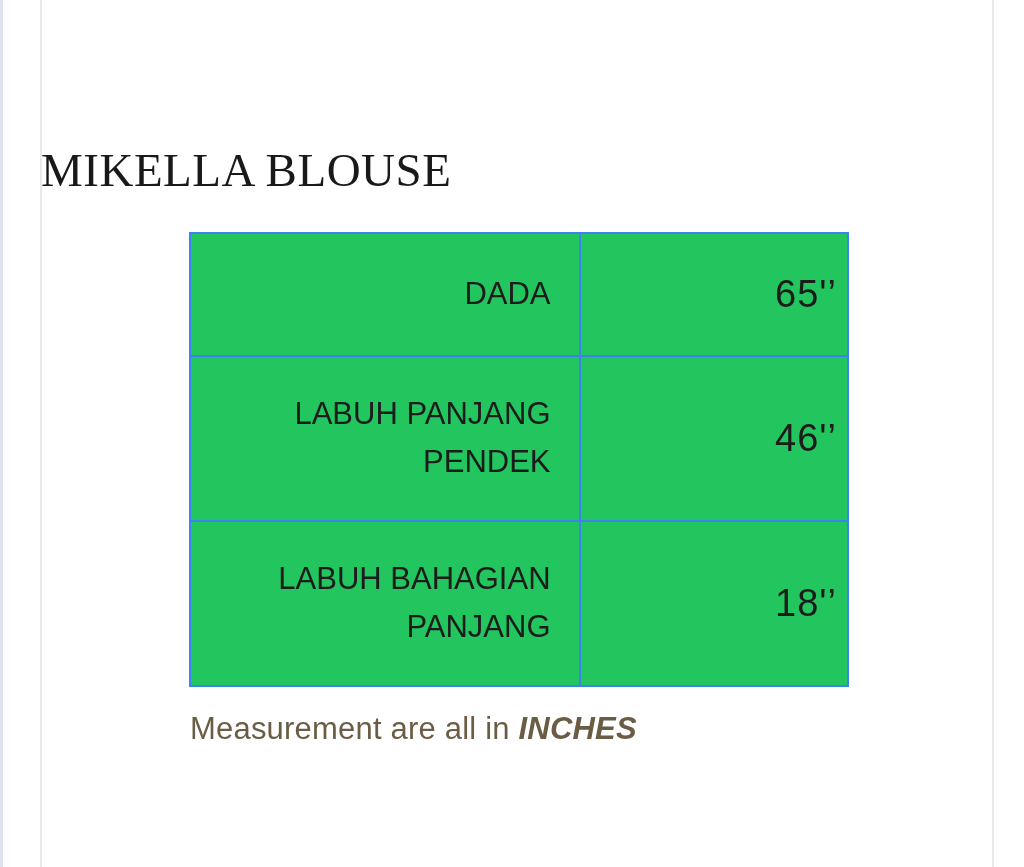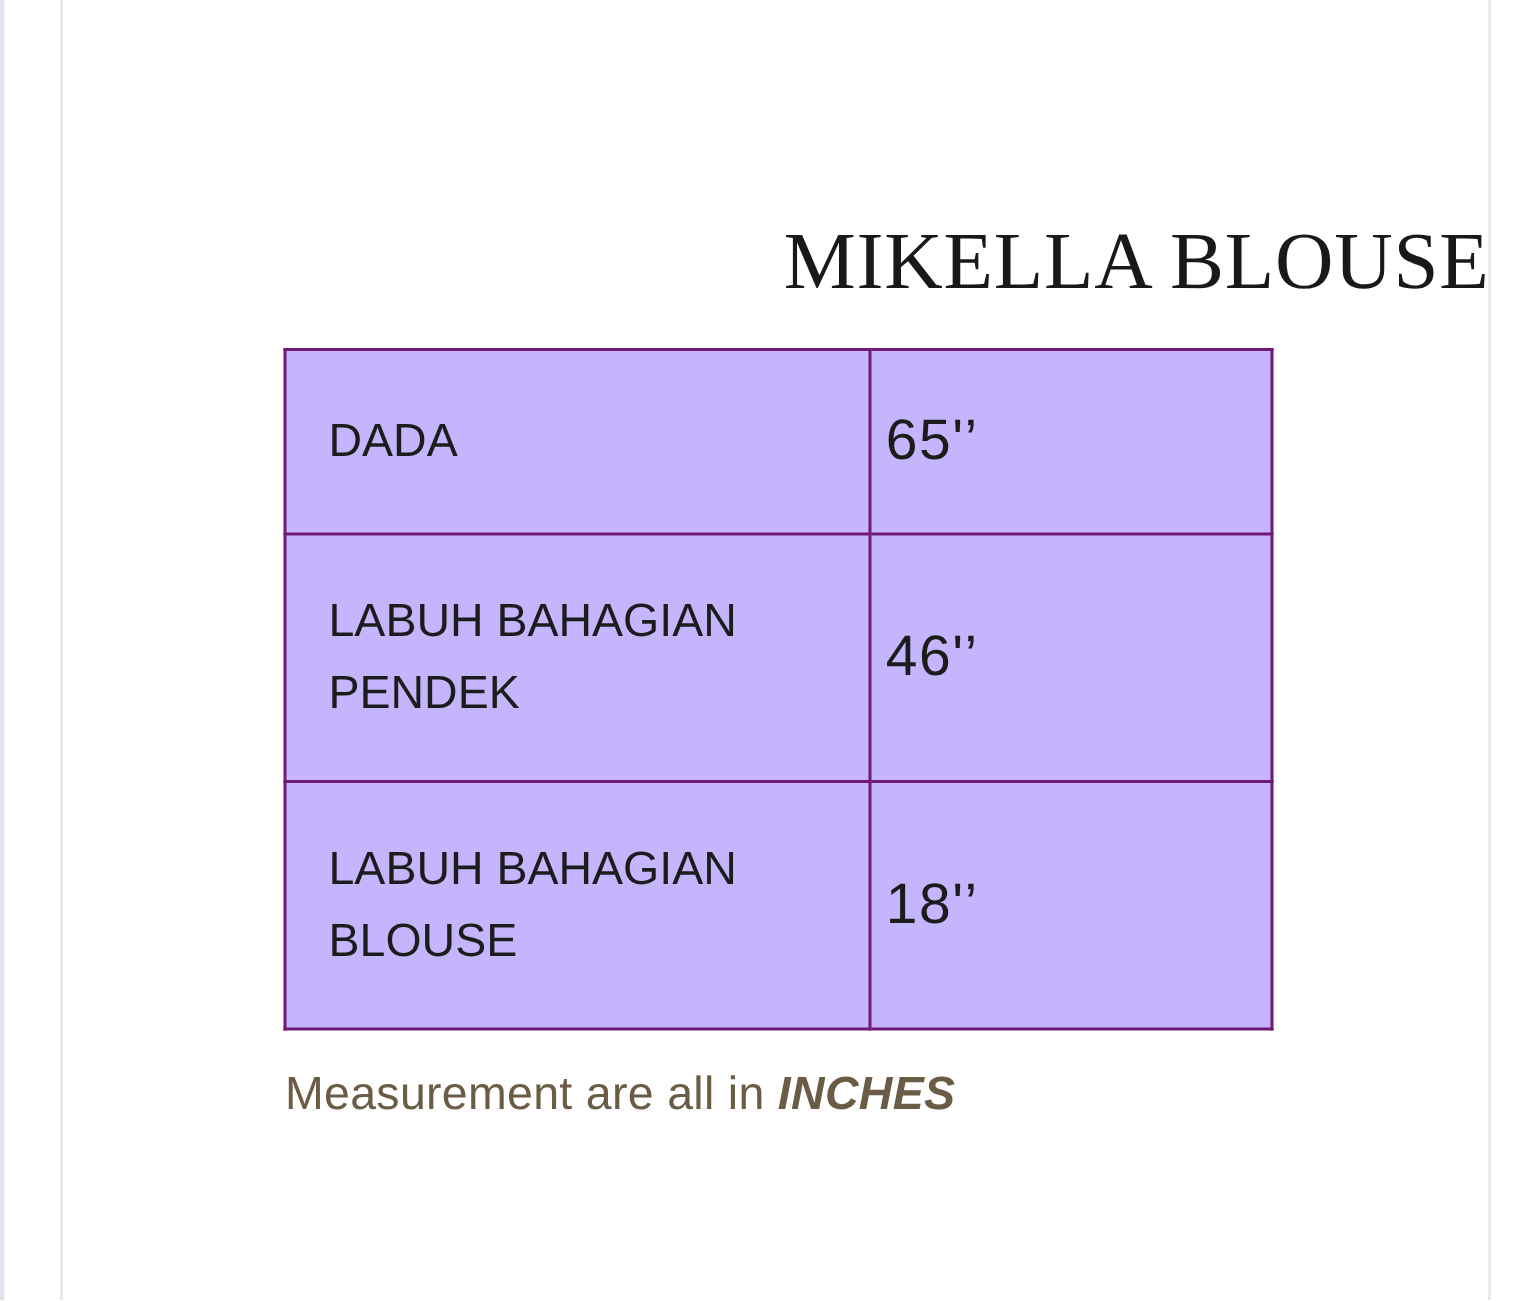--- a/index.html
+++ b/index.html
@@ -28,44 +28,44 @@
     background: #e9e9ec;
   }
   .vline.left  { left: 40px; }
   .vline.right { left: 992px; }
 
   .page-title {
     position: absolute;
     left: 41px;
     top: 143px;
     width: 952px;
-    text-align: right;
+    text-align: left;
     font-family: "Liberation Serif", serif;
     font-weight: 500;
-    font-size: 54px;
+    font-size: 47px;
     letter-spacing: 0.5px;
     color: #191919;
     white-space: nowrap;
   }
 
   table.size-chart {
     position: absolute;
     left: 189px;
     top: 232px;
     width: 660px;
     height: 455px;
     border-collapse: collapse;
     table-layout: fixed;
   }
   table.size-chart td {
-    border: 2px solid #701a75;
+    border: 2px solid #3b82f6;
     vertical-align: middle;
-    text-align: left;
+    text-align: right;
     color: #1c1c1c;
-    background: #c4b5fd;
+    background: #22c55e;
   }
   td.cell-label {
     width: 59.2%;
     font-size: 31px;
     line-height: 1.55;
     padding: 8px 28px;
   }
   td.cell-value {
     width: 40.8%;
     font-size: 38px;
@@ -97,25 +97,25 @@
 
   <h1 class="page-title">MIKELLA BLOUSE</h1>
 
   <table class="size-chart">
     <tbody>
       <tr>
         <td class="cell-label">DADA</td>
         <td class="cell-value">65'’</td>
       </tr>
       <tr>
-        <td class="cell-label">LABUH BAHAGIAN PENDEK</td>
+        <td class="cell-label">LABUH PANJANG PENDEK</td>
         <td class="cell-value">46'’</td>
       </tr>
       <tr>
-        <td class="cell-label">LABUH BAHAGIAN BLOUSE</td>
+        <td class="cell-label">LABUH BAHAGIAN PANJANG</td>
         <td class="cell-value">18'’</td>
       </tr>
     </tbody>
   </table>
 
   <p class="footnote"><span>Measurement are all in </span><em>INCHES</em></p>
 
 </div>
 
 </body></html>

